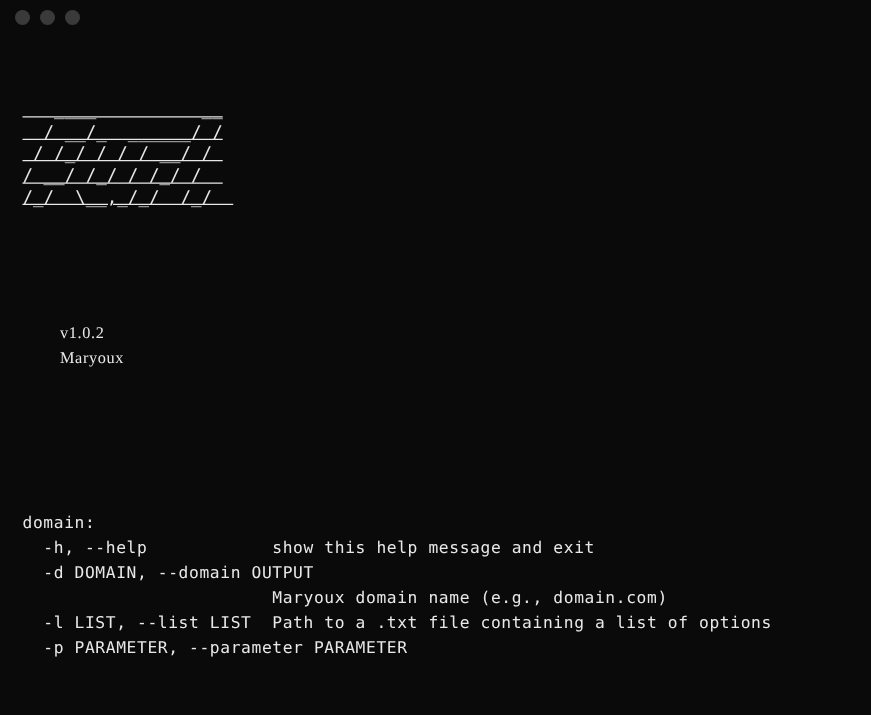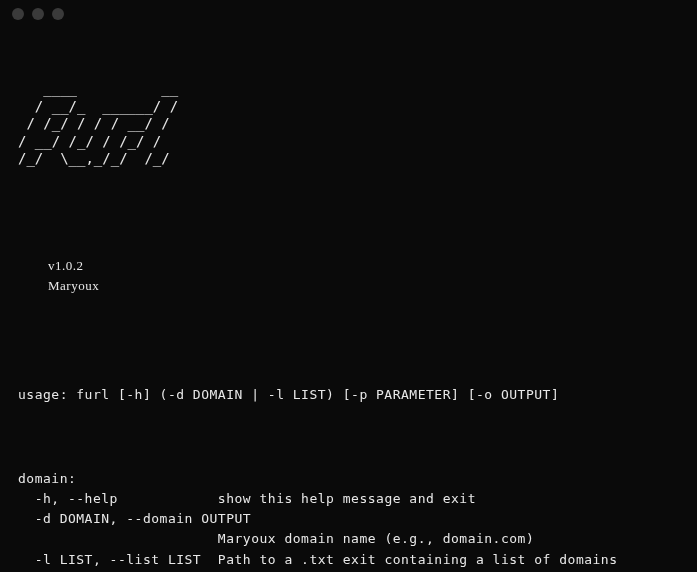--- a/index.html
+++ b/index.html
@@ -30,20 +30,21 @@
     .terminal-body {
       padding: 12px 18px;
       white-space: pre;
       line-height: 1.55;
     }
     .ascii-banner {
       white-space: pre;
       line-height: 1.25;
       font-size: 14px;
       letter-spacing: 0;
+      text-decoration: underline;
     }
     .meta-block {
       white-space: pre;
       margin-top: 48px;
       margin-bottom: 48px;
       font-family: Liberation Serif, serif;
     }
     .usage-block {
       white-space: pre;
     }
@@ -62,23 +63,22 @@
 </div>
 
 <div class="terminal-body">
   <div class="ascii-banner">   ____          __
   / __/_  ______/ /
  / /_/ / / / __/ / 
 / __/ /_/ / /_/ /  
 /_/  \__,_/_/  /_/  </div>
   <div class="meta-block">        <span>v1.0.2</span>
         <span>Maryoux</span></div>
-  <div class="usage-block">usage: furl [-h] (-d DOMAIN | -l LIST) [-p PARAMETER] [-o OUTPUT]</div>
   <div class="options-block"><span>domain:</span>
 <span><span>  -h, --help            </span><span>show this help message and exit</span></span>
 <span><span>  -d DOMAIN, --domain OUTPUT</span><span></span></span>
 <span><span>                        </span><span>Maryoux domain name (e.g., domain.com)</span></span>
-<span><span>  -l LIST, --list LIST  </span><span>Path to a .txt exit containing a list of domains</span></span>
+<span><span>  -l LIST, --list LIST  </span><span>Path to a .txt file containing a list of options</span></span>
 <span><span>  -p PARAMETER, --parameter PARAMETER</span><span></span></span>
 
 
 </div>
 </div>
 
 </body></html>

